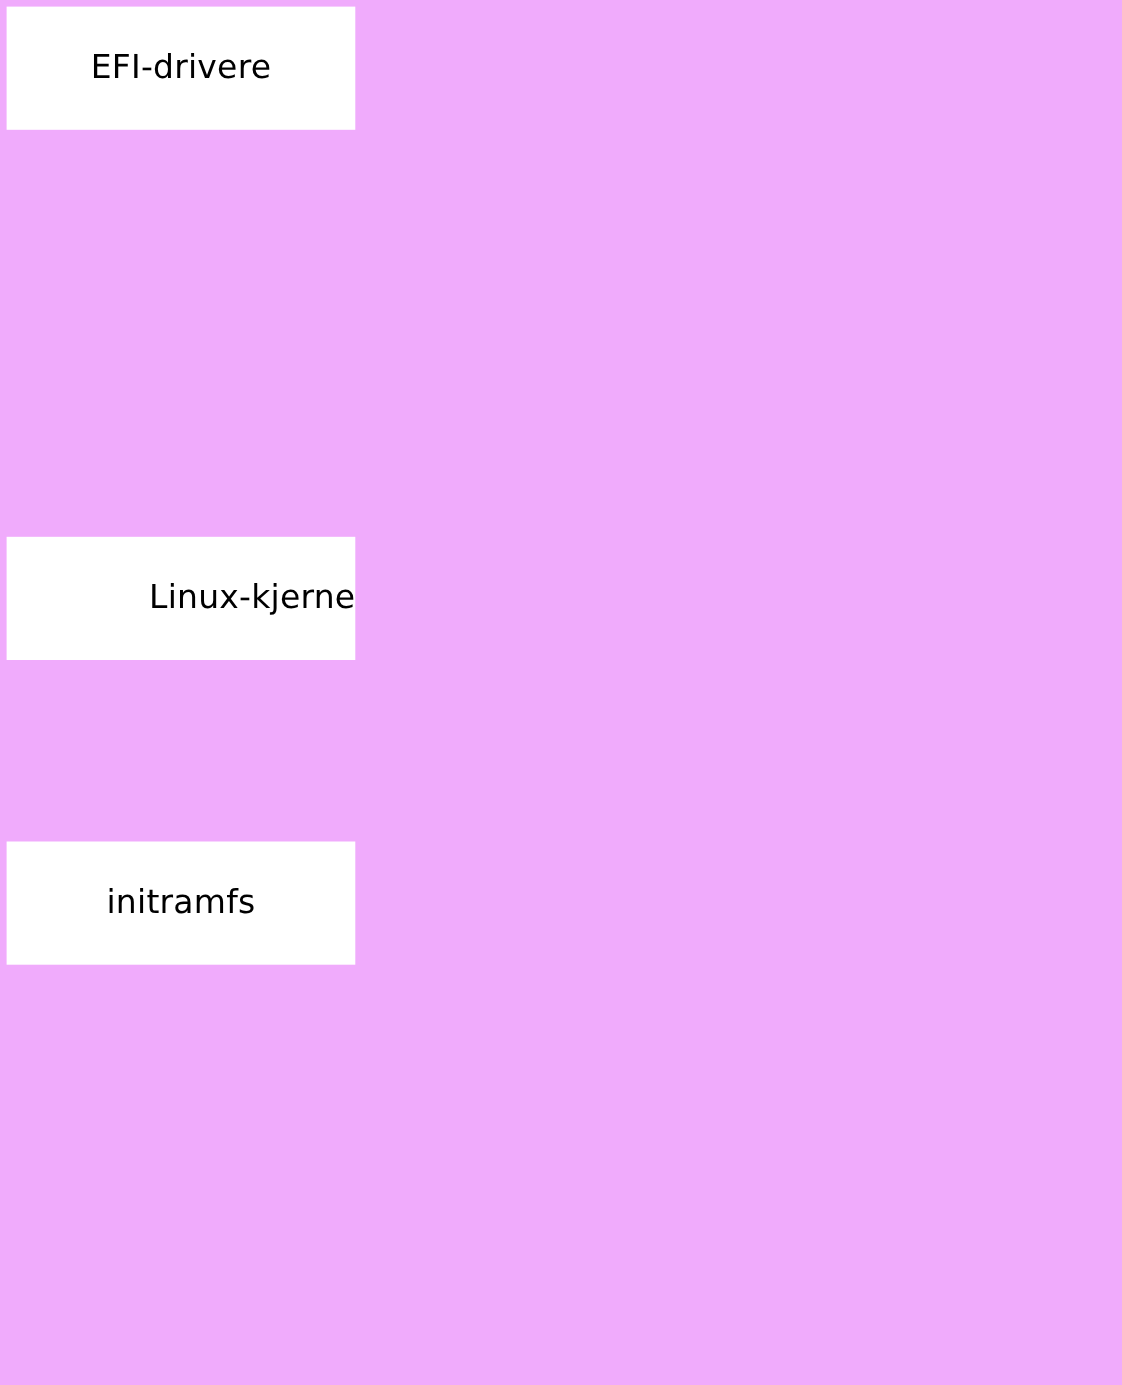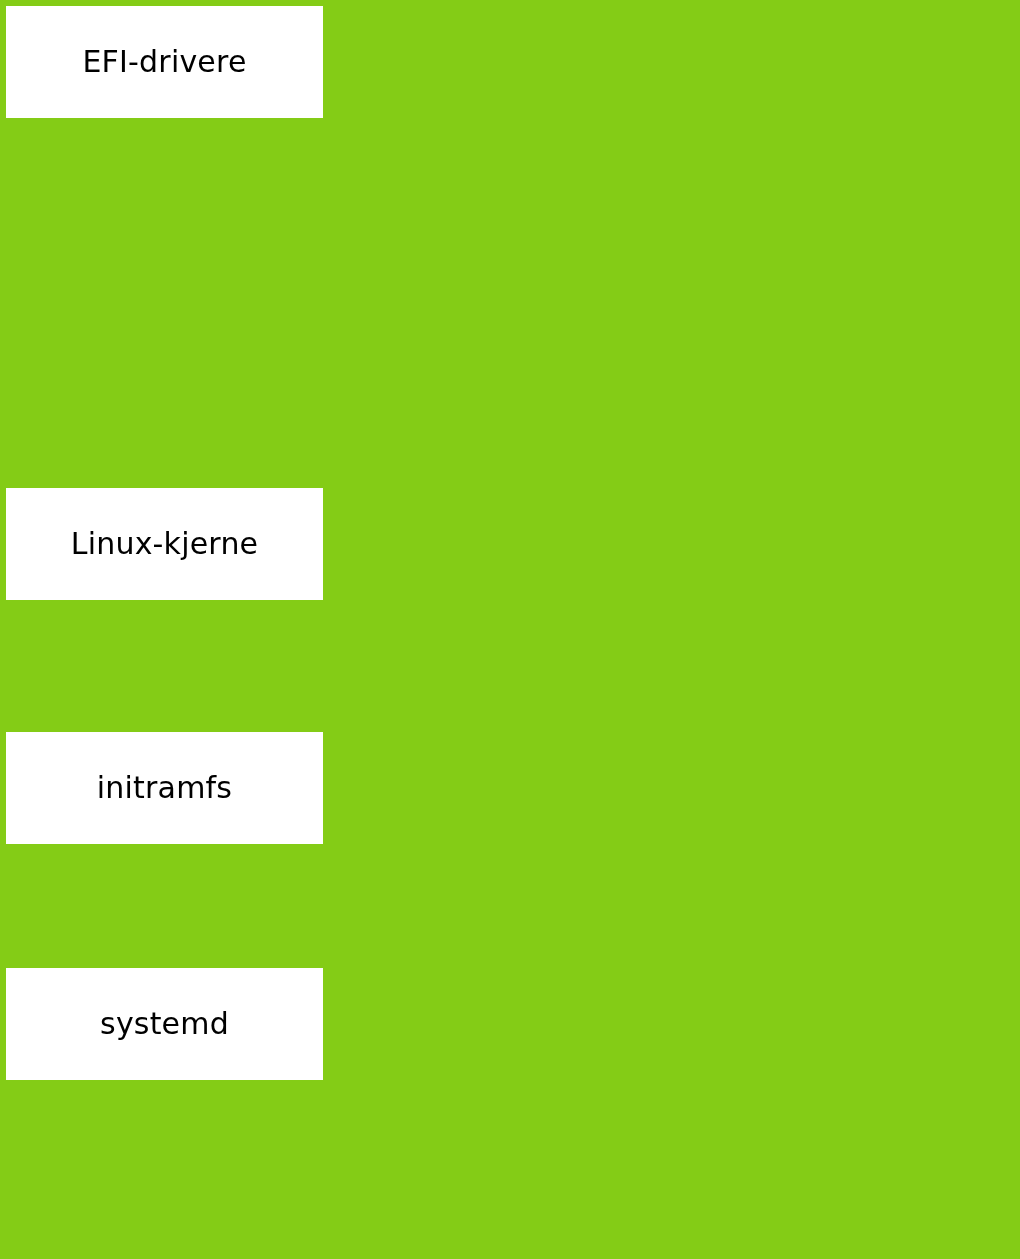--- a/index.html
+++ b/index.html
@@ -14,21 +14,21 @@
     position: relative;
     overflow: hidden;
     font-family: "DejaVu Sans", "Liberation Sans", sans-serif;
   }
   #diagram-canvas {
     position: absolute;
     left: 0;
     top: 0;
     width: 1020px;
     height: 1259px;
-    background: #84cc16;
+    background: #f0abfc;
   }
   .stage-box {
     position: absolute;
     left: 6px;
     width: 317px;
     height: 112px;
     background: #ffffff;
     display: flex;
     align-items: center;
     justify-content: center;
@@ -39,39 +39,36 @@
     font-size: 30px;
     line-height: 1;
     font-weight: 400;
     letter-spacing: 0.2px;
     white-space: nowrap;
     text-align: center;
     font-family: "DejaVu Sans", "Liberation Sans", sans-serif;
   }
   #stage-0 { top: 6px; }
   #stage-1 { top: 248px; }
-  #stage-2 { top: 488px; }
-  #stage-3 { top: 732px; }
+  #stage-2 { top: 488px; justify-content: flex-end; }
+  #stage-3 { top: 765px; }
   #stage-4 { top: 968px; }
 </style>
 </head>
 <body>
 
 <div id="diagram-canvas">
 
   <div class="stage-box" id="stage-0">
     <span class="stage-label">EFI-drivere</span>
   </div>
 
 
   <div class="stage-box" id="stage-2">
     <span class="stage-label">Linux-kjerne</span>
   </div>
 
   <div class="stage-box" id="stage-3">
     <span class="stage-label">initramfs</span>
   </div>
 
-  <div class="stage-box" id="stage-4">
-    <span class="stage-label">systemd</span>
-  </div>
 
 </div>
 
 </body></html>

